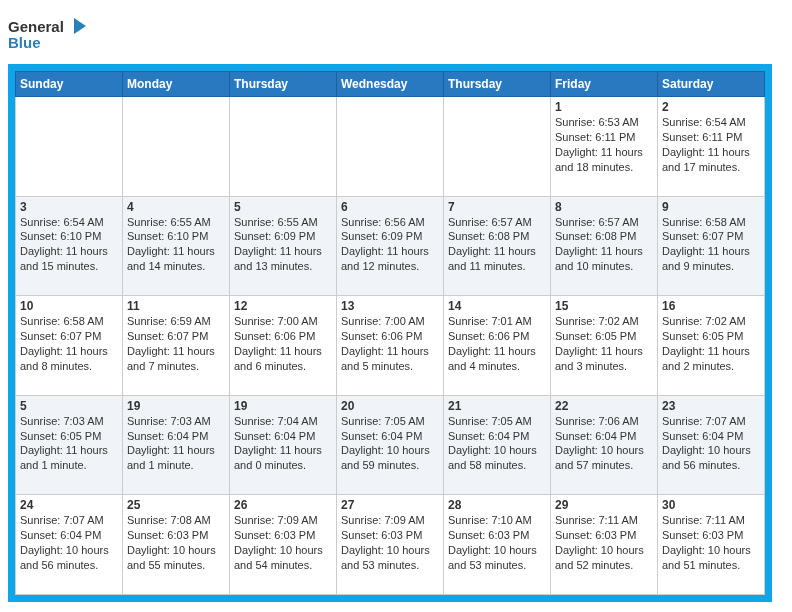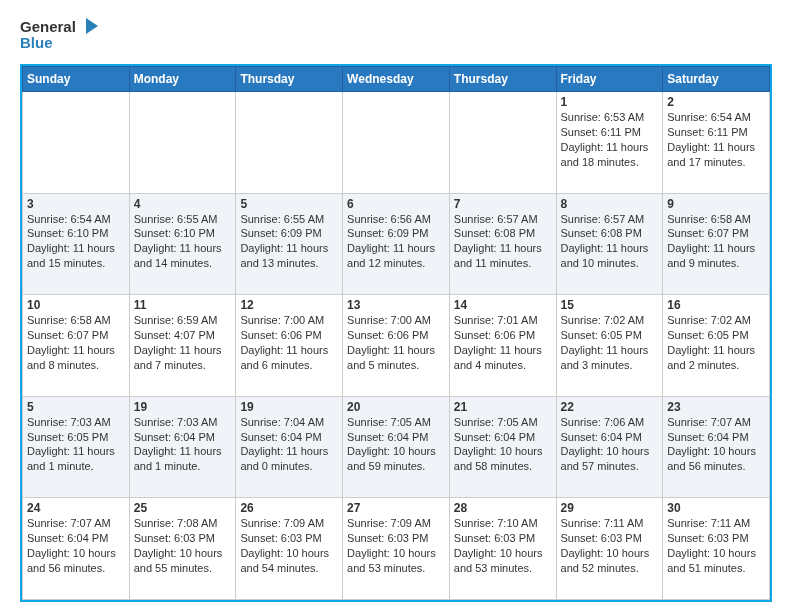--- a/index.html
+++ b/index.html
@@ -6,21 +6,21 @@
     body {
       width: 792px;
       height: 612px;
       font-family: Arial, sans-serif;
       background: #fff;
       overflow: hidden;
     }
     .page {
       width: 792px;
       height: 612px;
-      padding: 16px 20px 10px 20px;
+      padding: 16px 20px 10px 8px;
       display: flex;
       flex-direction: column;
     }
     .header {
       display: flex;
       justify-content: space-between;
       align-items: flex-start;
       margin-bottom: 8px;
     }
     .logo {
@@ -36,21 +36,21 @@
       font-weight: normal;
       color: #333;
     }
     .location {
       font-size: 14px;
       color: #555;
       margin-top: 2px;
     }
     .calendar {
       flex: 1;
-      border: 2px solid #0ea5e9;
+      border: 7px solid #0ea5e9;
       border-collapse: collapse;
       width: 100%;
     }
     .calendar table {
       width: 100%;
       height: 100%;
       border-collapse: collapse;
       table-layout: fixed;
     }
     .calendar thead tr th {
@@ -186,21 +186,21 @@
           <tr>
             <td>
               <span class="day-num">10</span>
               <div class="day-info">Sunrise: 6:58 AM
 Sunset: 6:07 PM
 Daylight: 11 hours and 8 minutes.</div>
             </td>
             <td>
               <span class="day-num">11</span>
               <div class="day-info">Sunrise: 6:59 AM
-Sunset: 4:07 PM
+Sunset: 6:07 PM
 Daylight: 11 hours and 7 minutes.</div>
             </td>
             <td>
               <span class="day-num">12</span>
               <div class="day-info">Sunrise: 7:00 AM
 Sunset: 6:06 PM
 Daylight: 11 hours and 6 minutes.</div>
             </td>
             <td>
               <span class="day-num">13</span>

